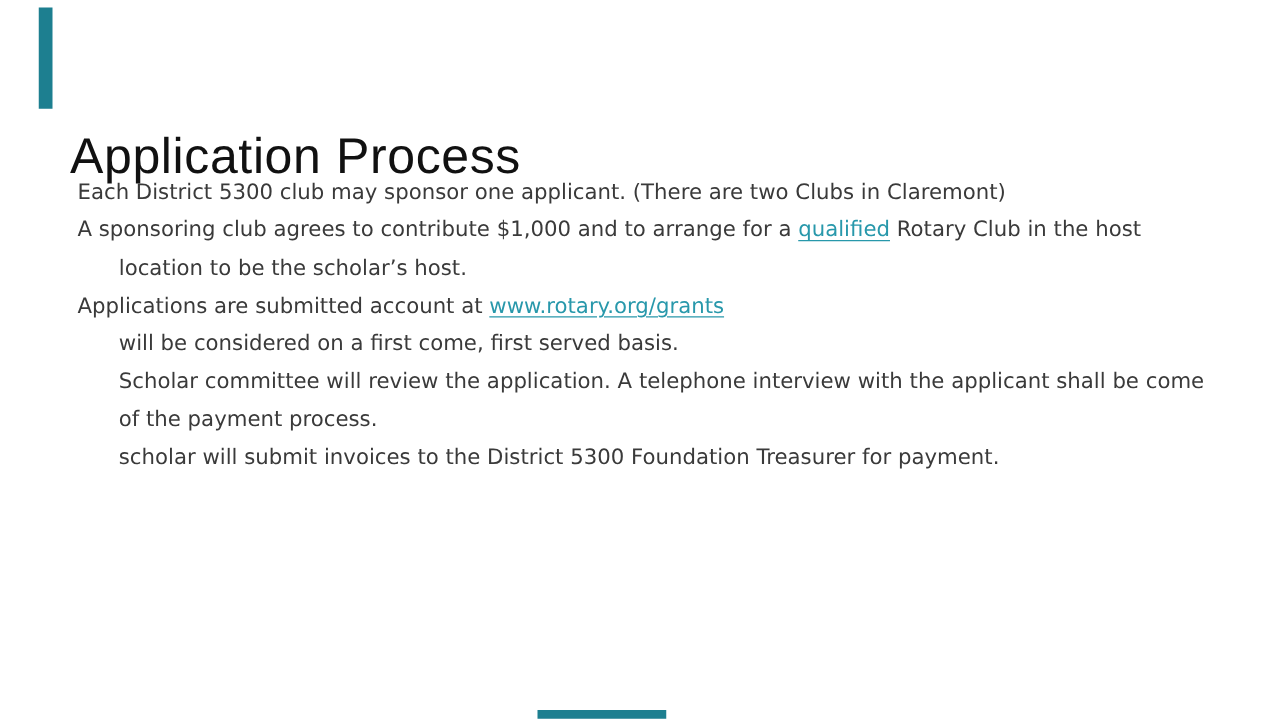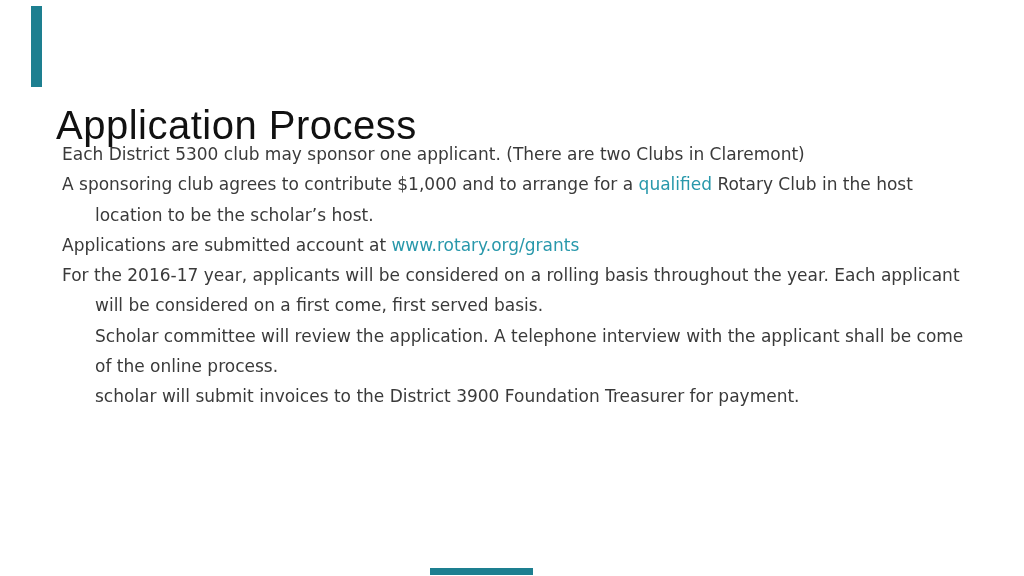--- a/index.html
+++ b/index.html
@@ -49,35 +49,35 @@
     color: var(--text-color, #3a3a3a);
   }
   .line {
     white-space: pre;
     line-height: 30.3px;
     height: 30.3px;
   }
   .line.indent { padding-left: 33px; }
   .slide-link {
     color: var(--link-color, #2898ab);
+    text-decoration: underline;
     text-underline-offset: 3px;
     cursor: pointer;
   }
 </style>
 </head>
 <body>
 
 <div class="slide">
   <div class="accent-v"></div>
   <div class="accent-h"></div>
   <h1 class="title">Application Process</h1>
   <div class="slide-body">
       <div class="line"><span>Each District 5300 club may sponsor one applicant. (There are two Clubs in Claremont)</span></div>
       <div class="line"><span>A sponsoring club agrees to contribute $1,000 and to arrange for a </span><a class="slide-link">qualified</a><span> Rotary Club in the host</span></div>
       <div class="line indent"><span>location to be the scholar’s host.</span></div>
       <div class="line"><span>Applications are submitted account at </span><a class="slide-link">www.rotary.org/grants</a></div>
-      <div class="line"><span>For the 2016-17 year, applicants will be considered on a rolling basis throughout the year. Each applicant</span></div>
       <div class="line indent"><span>will be considered on a first come, first served basis.</span></div>
       <div class="line indent"><span>Scholar committee will review the application. A telephone interview with the applicant shall be come</span></div>
-      <div class="line indent"><span>of the online process.</span></div>
-      <div class="line indent"><span>scholar will submit invoices to the District 3900 Foundation Treasurer for payment.</span></div>
+      <div class="line indent"><span>of the payment process.</span></div>
+      <div class="line indent"><span>scholar will submit invoices to the District 5300 Foundation Treasurer for payment.</span></div>
     </div>
 </div>
 
 </body></html>

